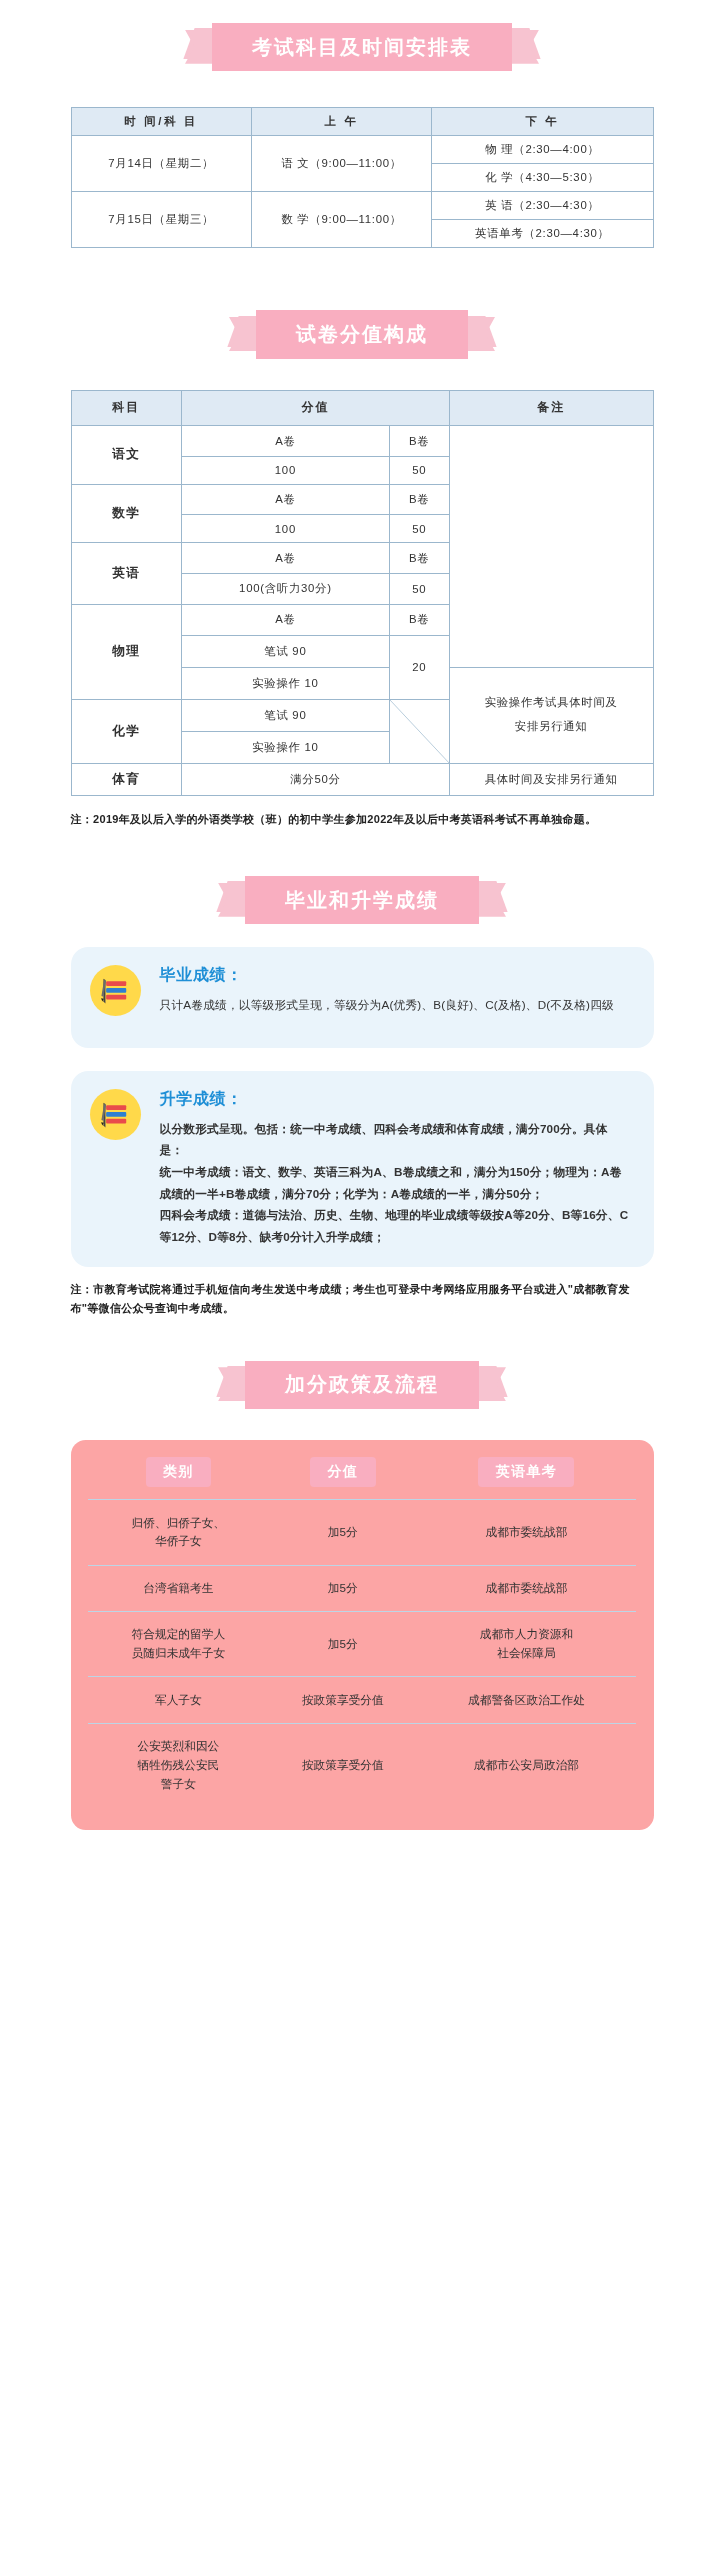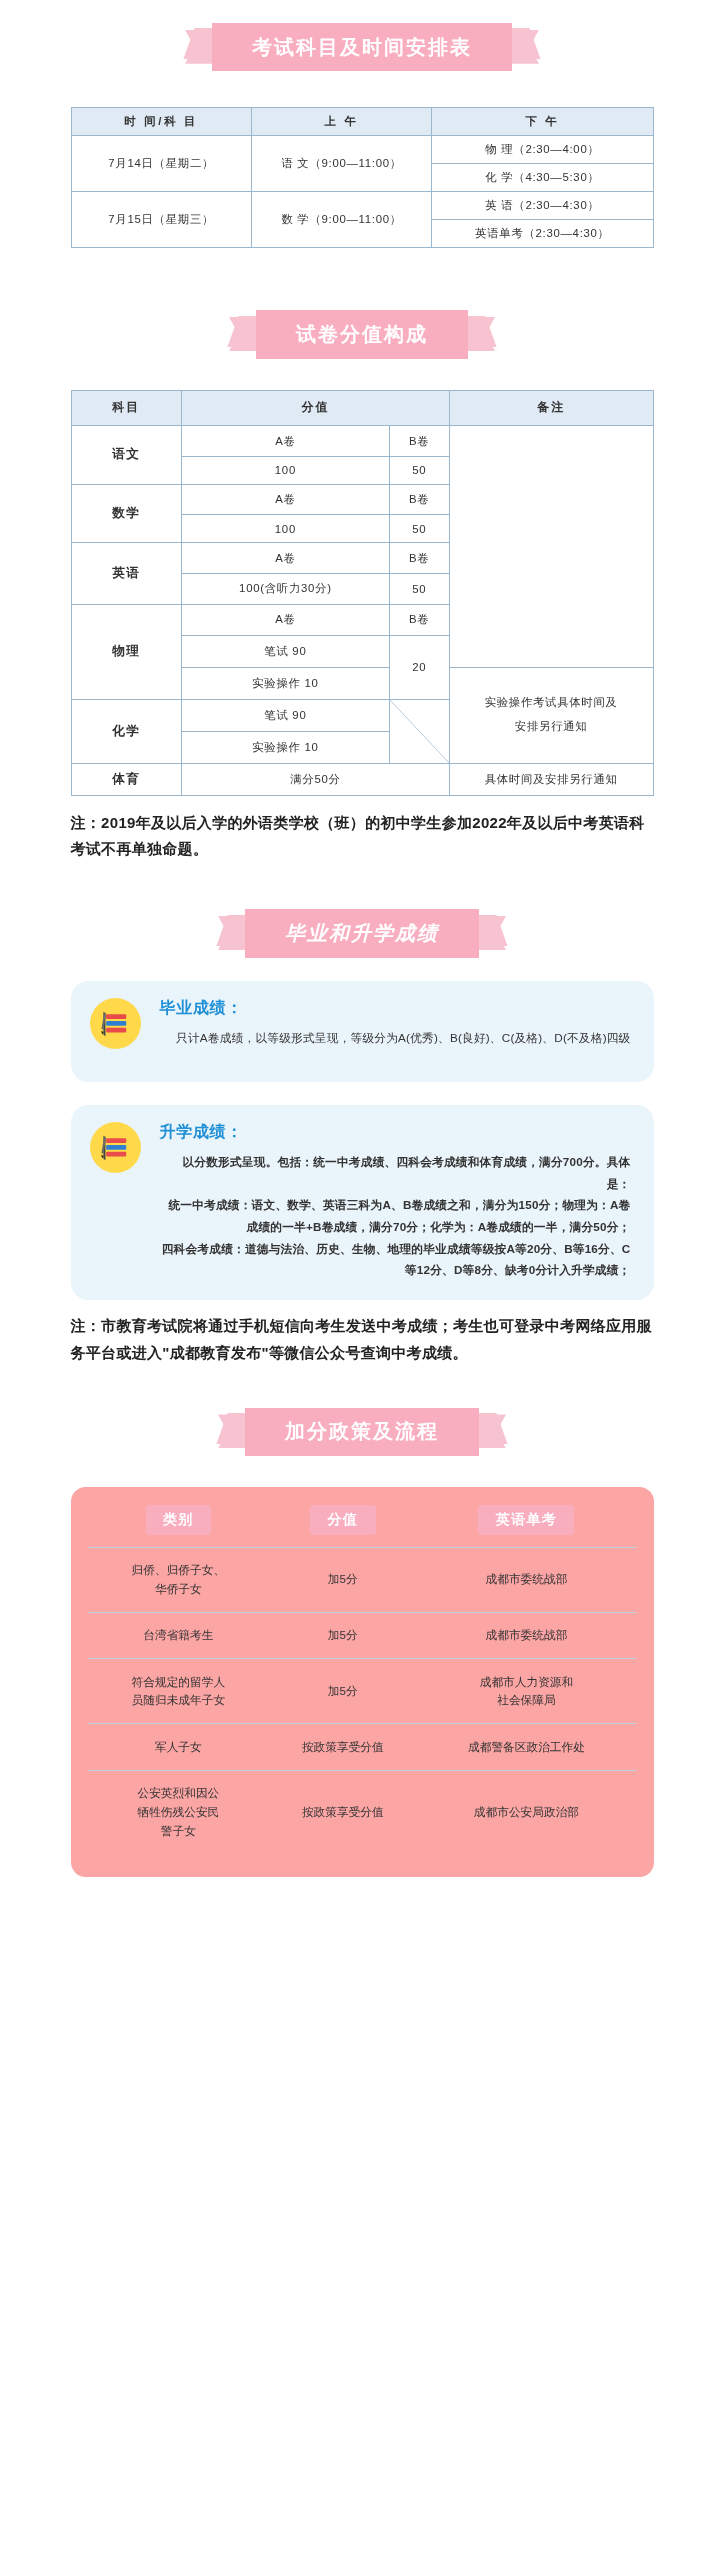--- a/index.html
+++ b/index.html
@@ -106,21 +106,21 @@
   .t2 .tall { height:32px; }
   .slash {
     position:relative;
     overflow:hidden;
   }
   .slash svg { position:absolute; inset:0; width:100%; height:100%; }
 
   .note {
     width:583px;
     margin:13.4px auto 0 auto;
-    font-size:15px;
+    font-size:11px;
     font-weight:bold;
     line-height:1.75;
     color:#222;
     letter-spacing:0.3px;
   }
 
   
   .card {
     width:583px;
     margin:23px auto 0 auto;
@@ -147,21 +147,20 @@
     color:#1f8fd6;
     font-size:16px;
     letter-spacing:0.7px;
   }
   .card p {
     margin:0;
     font-size:11.7px;
     line-height:1.85;
     color:#333;
     letter-spacing:0.2px;
-    text-align:right;
   }
   .card p b { color:#333; }
 
   
   .t3 {
     width:583px;
     margin:31px auto 0 auto;
     background:#fca5a5;
     border-radius:14.8px;
     padding:17.4px 17.4px 23px 17.4px;
@@ -314,21 +313,21 @@
       <tr>
         <td class="subj">体育</td>
         <td colspan="2">满分50分</td>
         <td>具体时间及安排另行通知</td>
       </tr>
     </tbody>
   </table>
 
   <div class="note">注：2019年及以后入学的外语类学校（班）的初中学生参加2022年及以后中考英语科考试不再单独命题。</div>
 
-  <div class="banner-outer" style="margin-top:47px;font-style:italic;">
+  <div class="banner-outer" style="margin-top:47px;">
     <div class="banner-tail-left"></div>
     <div class="ribbon">毕业和升学成绩</div>
     <div class="banner-tail-right"></div>
   </div>
 
   <div class="card">
     <div class="badge">
       <svg class="book-icon" width="31" height="29.5" viewBox="0 0 46 44" aria-hidden="true">
         <rect x="9" y="8" width="30" height="7" rx="1.5" fill="#e94b4b"></rect>
         <rect x="9" y="18" width="30" height="7" rx="1.5" fill="#2f7fd0"></rect>

